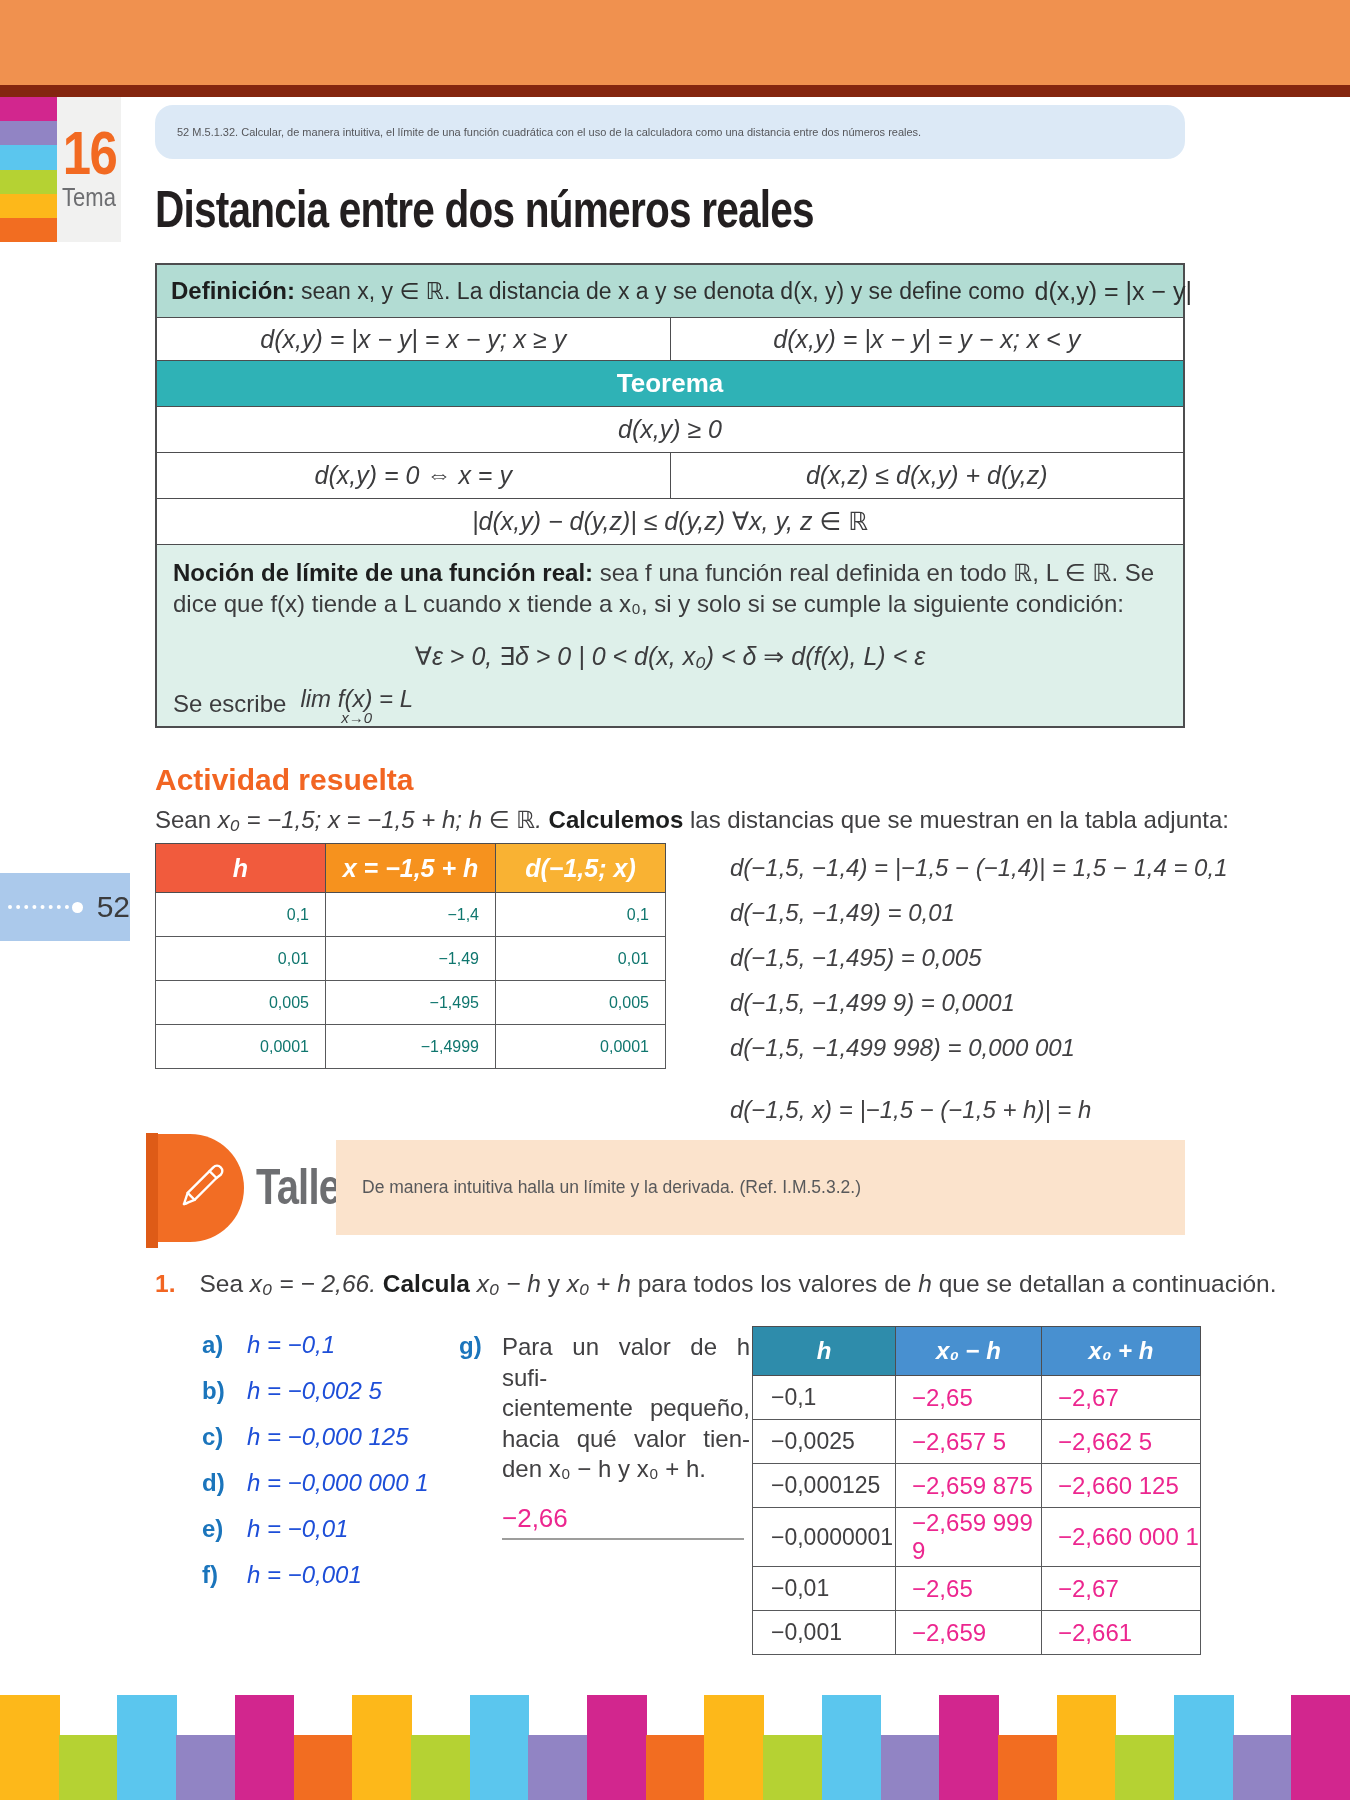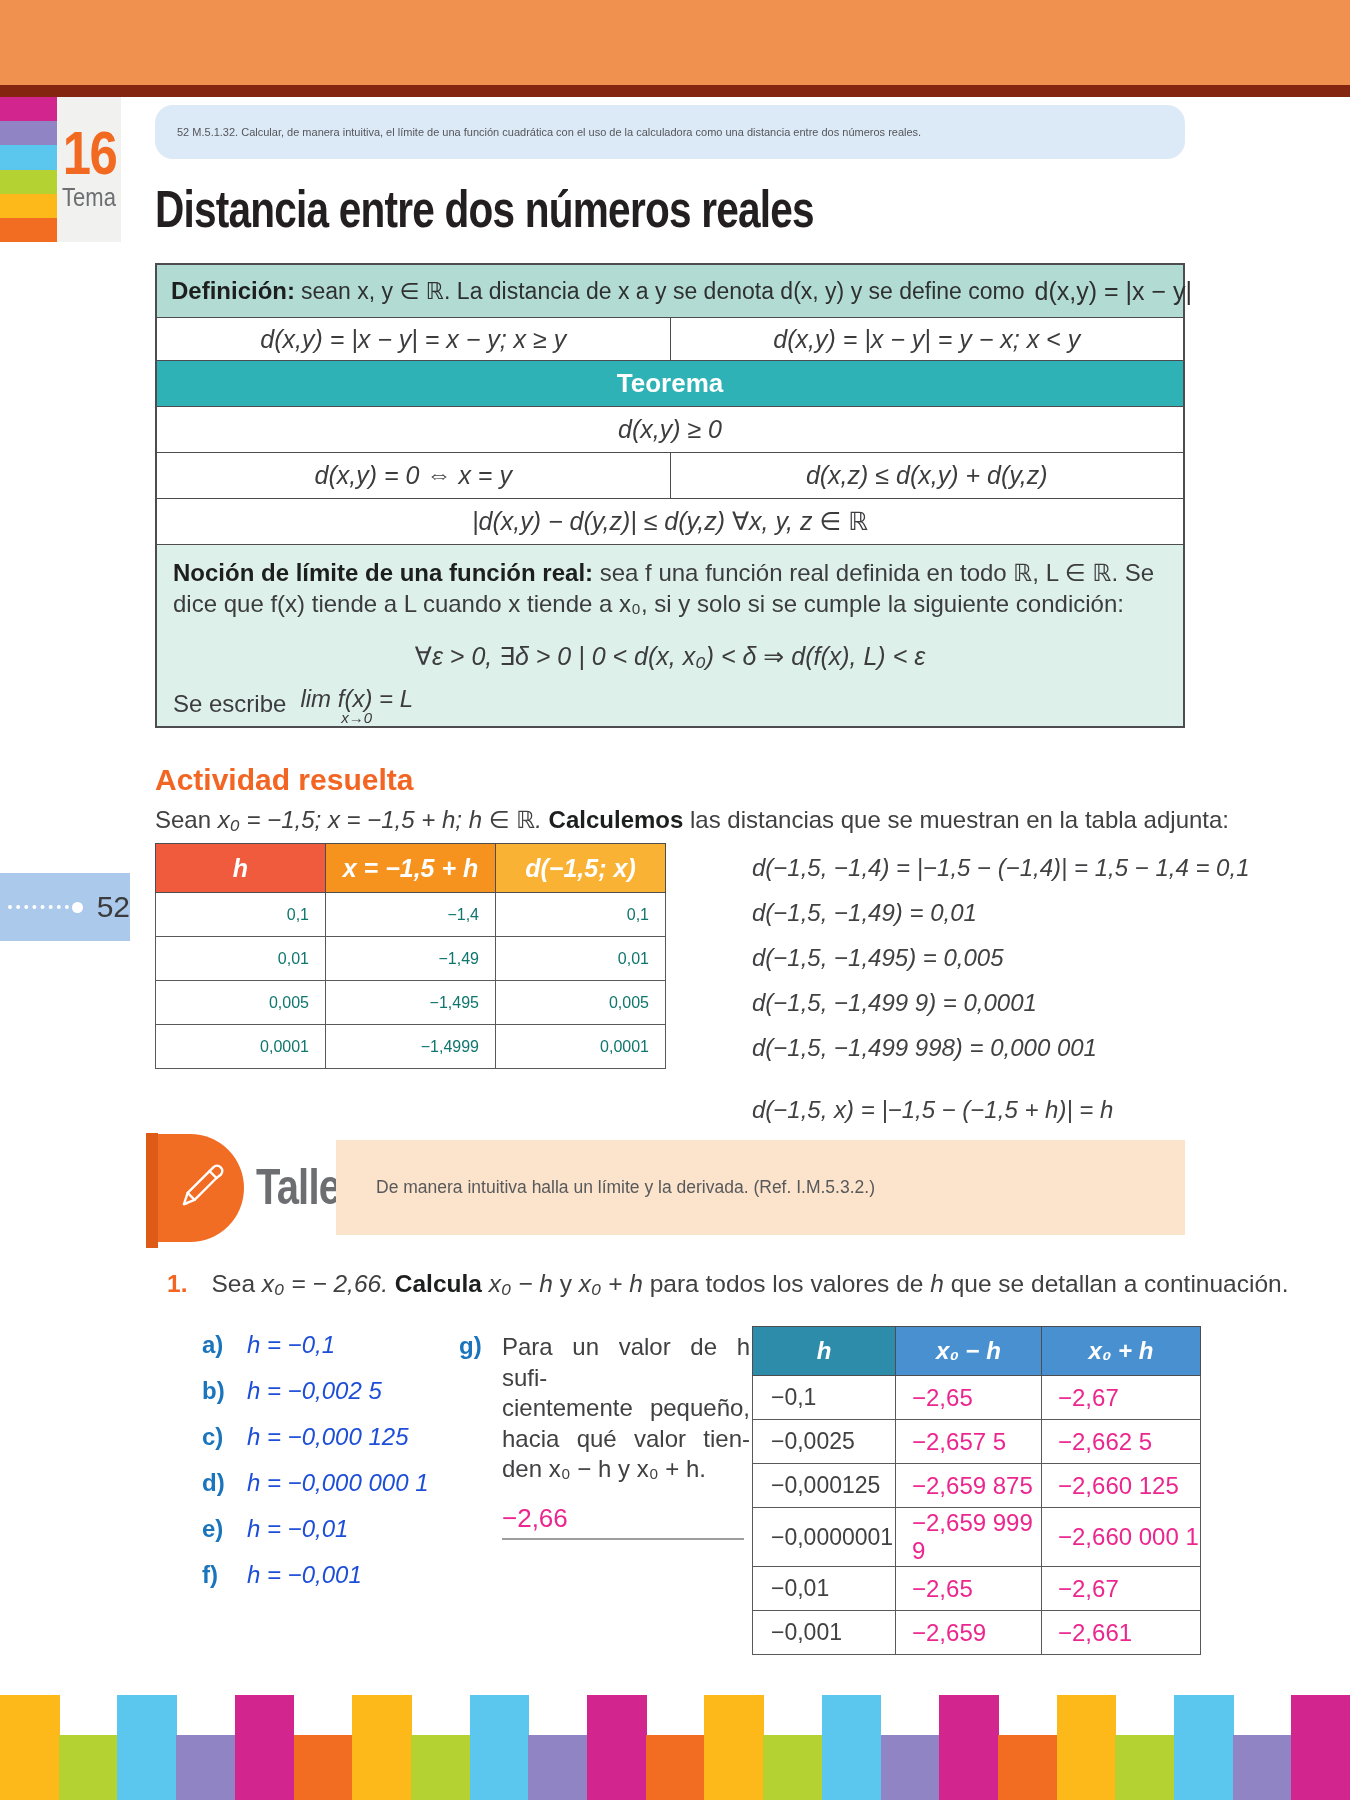--- a/index.html
+++ b/index.html
@@ -59,35 +59,35 @@
   .sean-line .m{font-style:italic;}
   .sean-line b{color:#1d1e1e;}
 
   table.acttab{position:absolute;left:155px;top:843px;border-collapse:collapse;table-layout:fixed;}
   table.acttab th{width:167px;height:46px;color:#fff;font-size:25px;font-weight:700;font-style:italic;
                   border:1.5px solid #4d4d4f;}
   table.acttab td{width:167px;height:44px;border:1.5px solid #58595b;background:#fff;
                   text-align:right;padding-right:16px;font-size:16px;color:#0f766e;box-sizing:border-box;}
 
   .equations{left:730px;top:848px;font-size:24px;font-style:italic;color:#414042;}
-  .equations div{height:45px;line-height:40px;white-space:nowrap;margin-left:22px;}
+  .equations div{height:45px;line-height:40px;white-space:nowrap;}
   .equations div.last{margin-top:17px;}
 
   
   .taller-strip{left:146px;top:1133px;width:12px;height:115px;background:#de5b17;}
   .taller-circle{left:158px;top:1134px;width:86px;height:108px;background:#f26d24;
                  border-radius:0 54px 54px 0;display:flex;align-items:center;justify-content:center;}
   .taller-lbl{left:256px;top:1158px;font-size:50px;font-weight:700;color:#6d6e71;}
   .taller-lbl span{display:inline-block;transform:scaleX(.8);transform-origin:left center;letter-spacing:-1px;}
   .taller-desc{left:336px;top:1140px;width:849px;height:95px;background:#fbe3cc;
-               display:flex;align-items:center;padding-left:40px;box-sizing:border-box;
+               display:flex;align-items:center;padding-left:26px;box-sizing:border-box;
                font-size:17.5px;color:#58595b;}
 
   
-  .ex-line{left:155px;top:1270px;font-size:24.5px;white-space:nowrap;color:#414042;margin-left:12px;}
+  .ex-line{left:155px;top:1270px;font-size:24.5px;white-space:nowrap;color:#414042;}
   .ex-line .num{color:#f26522;font-weight:700;margin-right:24px;}
   .ex-line .m{font-style:italic;}
   .ex-line b{color:#1d1e1e;}
   .items{left:202px;top:1330px;}
   .item-row{display:flex;margin-bottom:16px;height:30px;line-height:30px;}
   .item-row .lbl{width:45px;color:#1b75bc;font-weight:700;font-size:24px;}
   .item-row .val{font-size:24px;font-style:italic;color:#1d4ed8;}
   .g-block{left:459px;top:1332px;width:290px;}
   .g-block .glbl{position:absolute;left:0;top:0;color:#1b75bc;font-weight:700;font-size:24px;}
   .g-text{margin-left:43px;width:248px;font-size:24px;line-height:30.5px;color:#414042;}

